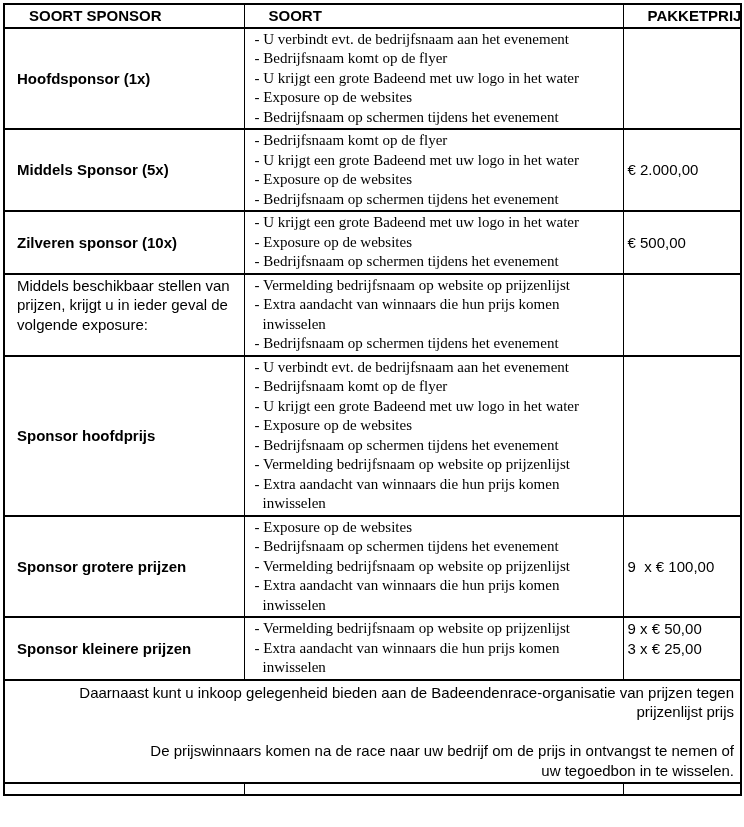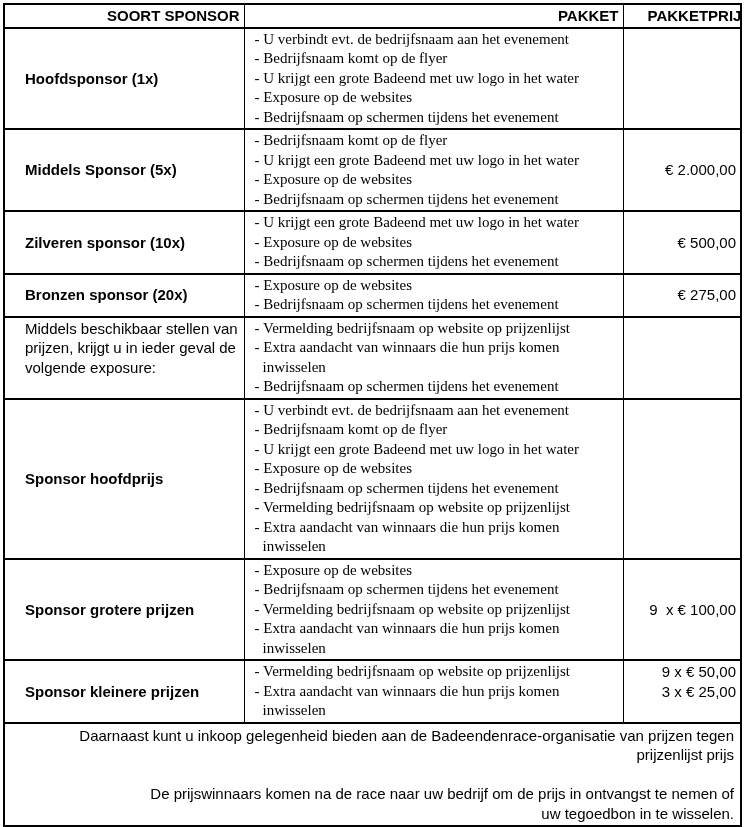--- a/index.html
+++ b/index.html
@@ -15,46 +15,46 @@
   }
   col.c1 { width: 240px; } col.c2 { width: 379px; } col.c3 { width: 118px; }
   th, td {
     border: 1px solid #000;
     border-top-width: 2px; border-bottom-width: 2px;
     padding: 1px 4px;
     font-size: 15px; line-height: 19.5px;
     vertical-align: middle;
     overflow: hidden;
   }
-  th { text-align: right; font-weight: bold; padding-left: 24px; }
-  .c-sponsor { padding-left: 20px; white-space: pre-line; }
+  th { text-align: left; font-weight: bold; padding-left: 24px; }
+  .c-sponsor { padding-left: 12px; white-space: pre-line; }
   .bold { font-weight: bold; }
   .top { vertical-align: top; }
   .c-pakket { padding-left: 4px; }
   .item { white-space: pre; padding-left: 14px; text-indent: -8px; font-family: Liberation Serif, serif; }
   .c-price { padding-left: 4px; }
-  .price-line { white-space: pre; text-align: right; }
+  .price-line { white-space: pre; }
   .footer-cell { vertical-align: top; padding: 2px 6px; }
   .footer-line { white-space: pre; text-align: right; }
   tr.partial td { height: 8px; border-bottom-width: 0; }
 </style>
 </head>
 <body>
 
 <div class="page">
   <table>
     <colgroup>
       <col class="c1">
         <col class="c2">
         <col class="c3">
     </colgroup>
     <thead>
       <tr>
         <th>SOORT SPONSOR</th>
-        <th>PAKKET</th>
+        <th>SOORT</th>
         <th>PAKKETPRIJS</th>
       </tr>
     </thead>
     <tbody>
         <tr>
           <td class="c-sponsor bold">Hoofdsponsor (1x)</td>
           <td class="c-pakket">
             <div class="item">- U verbindt evt. de bedrijfsnaam aan het evenement</div>
             <div class="item">- Bedrijfsnaam komt op de flyer</div>
             <div class="item">- U krijgt een grote Badeend met uw logo in het water</div>
@@ -77,30 +77,20 @@
         </tr>
         <tr>
           <td class="c-sponsor bold">Zilveren sponsor (10x)</td>
           <td class="c-pakket">
             <div class="item">- U krijgt een grote Badeend met uw logo in het water</div>
             <div class="item">- Exposure op de websites</div>
             <div class="item">- Bedrijfsnaam op schermen tijdens het evenement</div>
           </td>
           <td class="c-price">
             <div class="price-line">€ 500,00</div>
-          </td>
-        </tr>
-        <tr>
-          <td class="c-sponsor bold">Bronzen sponsor (20x)</td>
-          <td class="c-pakket">
-            <div class="item">- Exposure op de websites</div>
-            <div class="item">- Bedrijfsnaam op schermen tijdens het evenement</div>
-          </td>
-          <td class="c-price">
-            <div class="price-line">€ 275,00</div>
           </td>
         </tr>
         <tr>
           <td class="c-sponsor top">Middels beschikbaar stellen van
 prijzen, krijgt u in ieder geval de
 volgende exposure:</td>
           <td class="c-pakket">
             <div class="item">- Vermelding bedrijfsnaam op website op prijzenlijst</div>
             <div class="item">- Extra aandacht van winnaars die hun prijs komen
 inwisselen</div>

